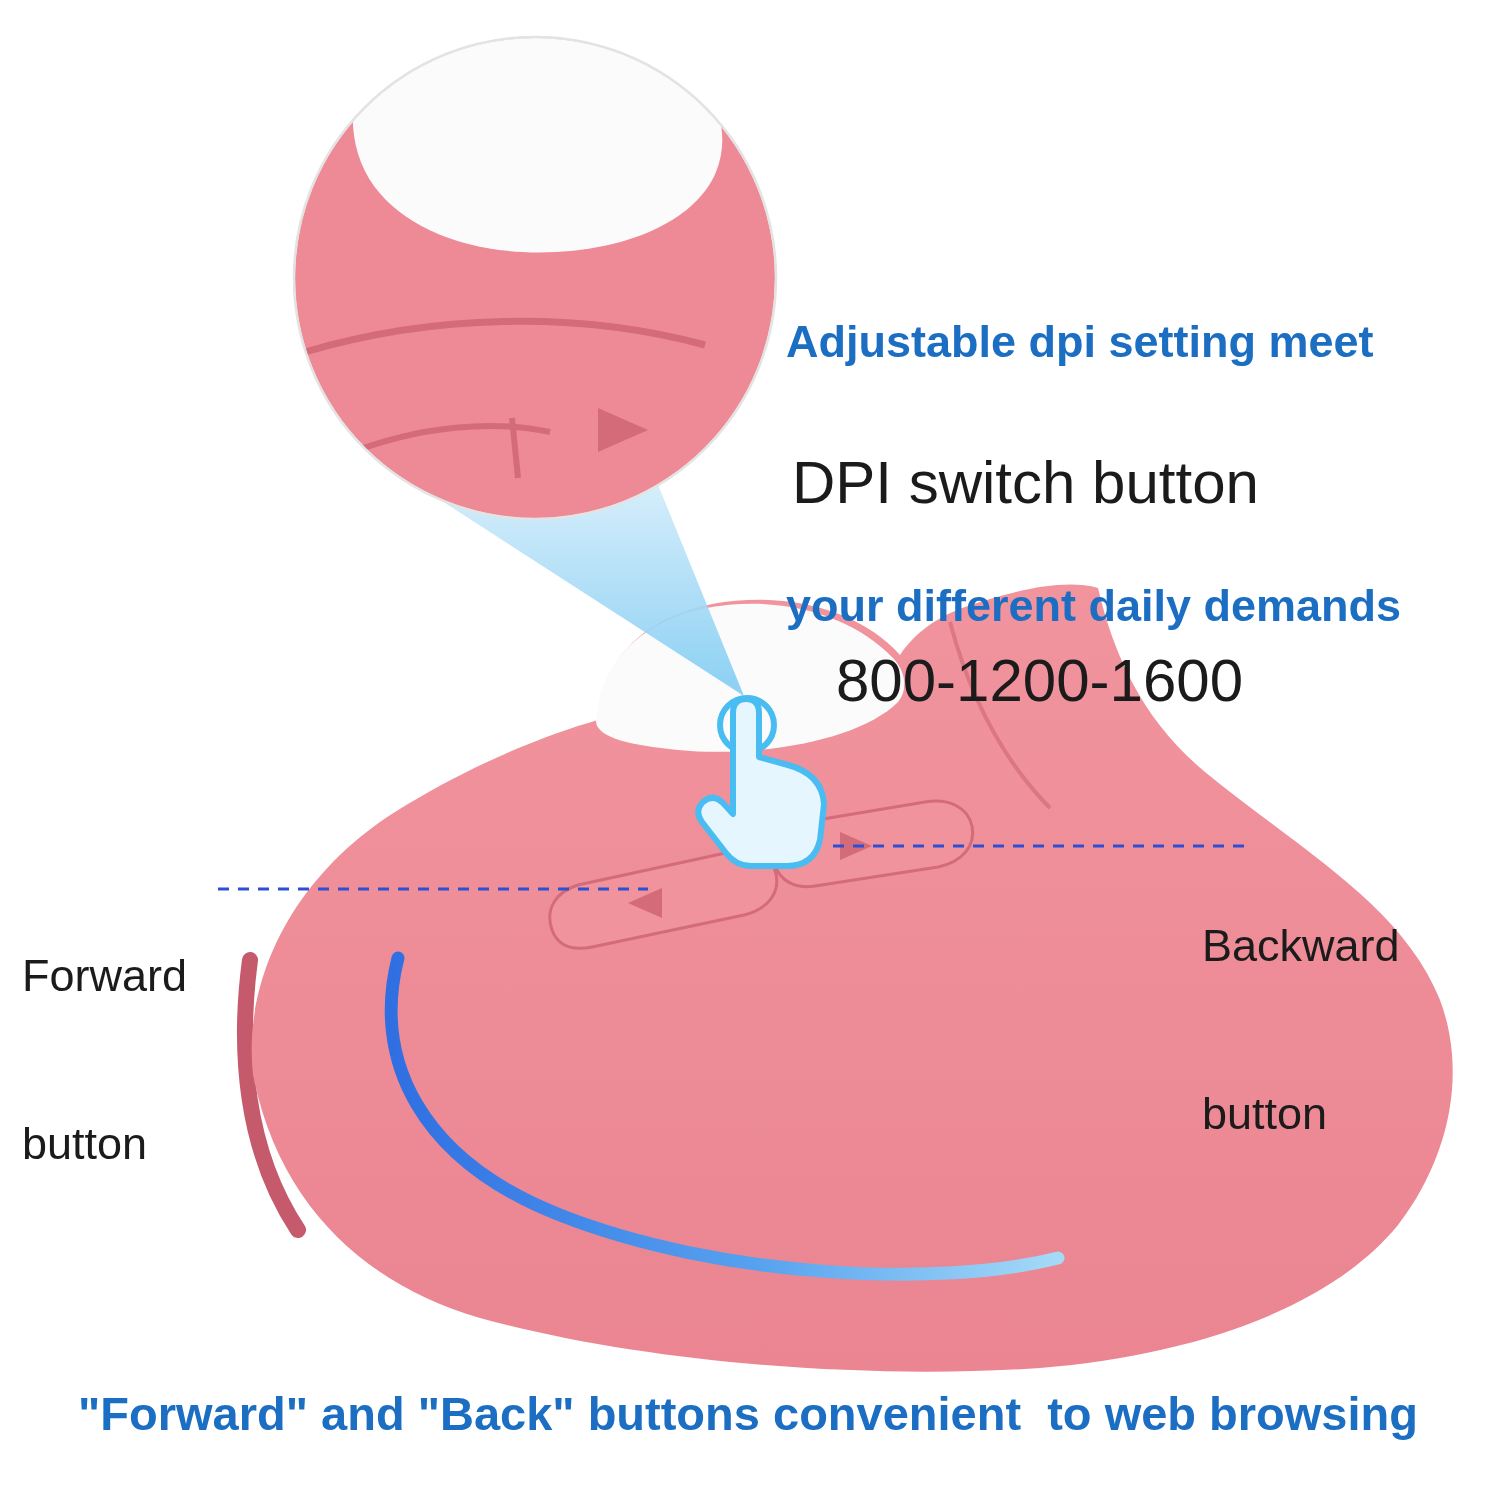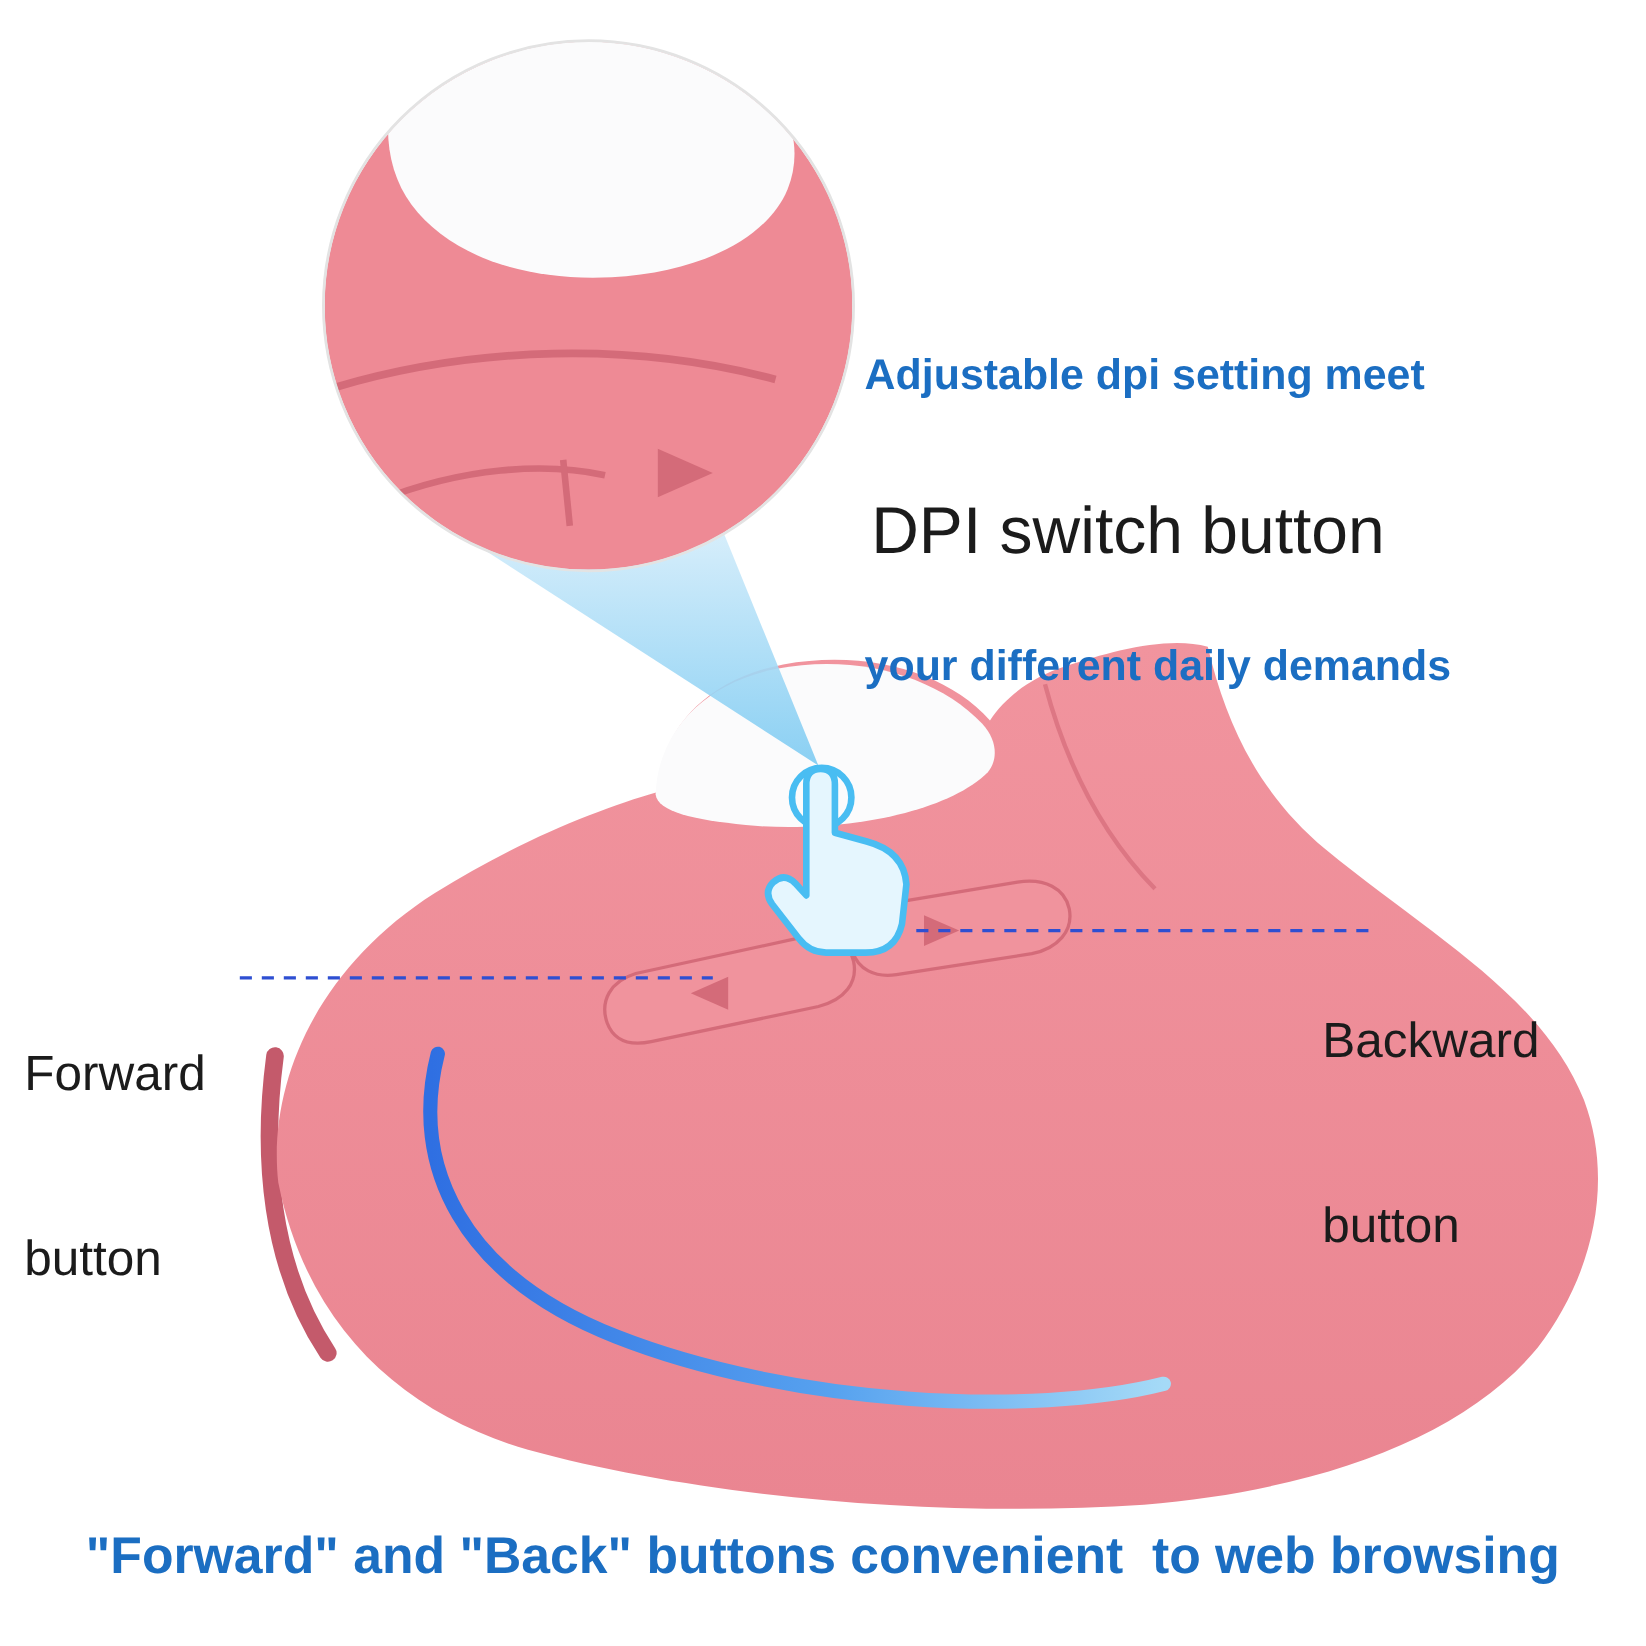--- a/index.html
+++ b/index.html
@@ -18,21 +18,21 @@
     width:1496px;height:1496px;
     background:#ffffff;
     overflow:hidden;
     font-family:"Liberation Sans", sans-serif;
   }
   #art{position:absolute;left:0;top:0;width:1496px;height:1496px;}
   .txt{position:absolute;white-space:pre;}
   .headline{
     left:786px;top:122px;
     color:var(--heading_blue);
-    font-size:39px;font-weight:700;
+    font-size:45px;font-weight:700;
     line-height:88px;
   }
   .dpi-note{
     left:792px;top:318px;
     color:var(--text_black);
     font-size:60px;font-weight:400;
     line-height:66px;
   }
   .dpi-note .indent{padding-left:44px;}
   .callout{
@@ -152,20 +152,21 @@
     <line x1="833" y1="846" x2="1245" y2="846" stroke="var(--dash_blue)" stroke-width="3" stroke-dasharray="11 9"></line>
   </svg>
 
   <div class="txt headline">
     <span class="line">Adjustable dpi setting meet</span>
     <span class="line">your different daily demands</span>
   </div>
 
   <div class="txt dpi-note">
     <span class="line">DPI switch button</span>
+    <span class="line indent">800-1200-1600</span>
   </div>
 
   <div class="txt callout forward">
     <span class="line">Forward</span>
     <span class="line">button</span>
   </div>
 
   <div class="txt callout backward">
     <span class="line">Backward</span>
     <span class="line">button</span>

